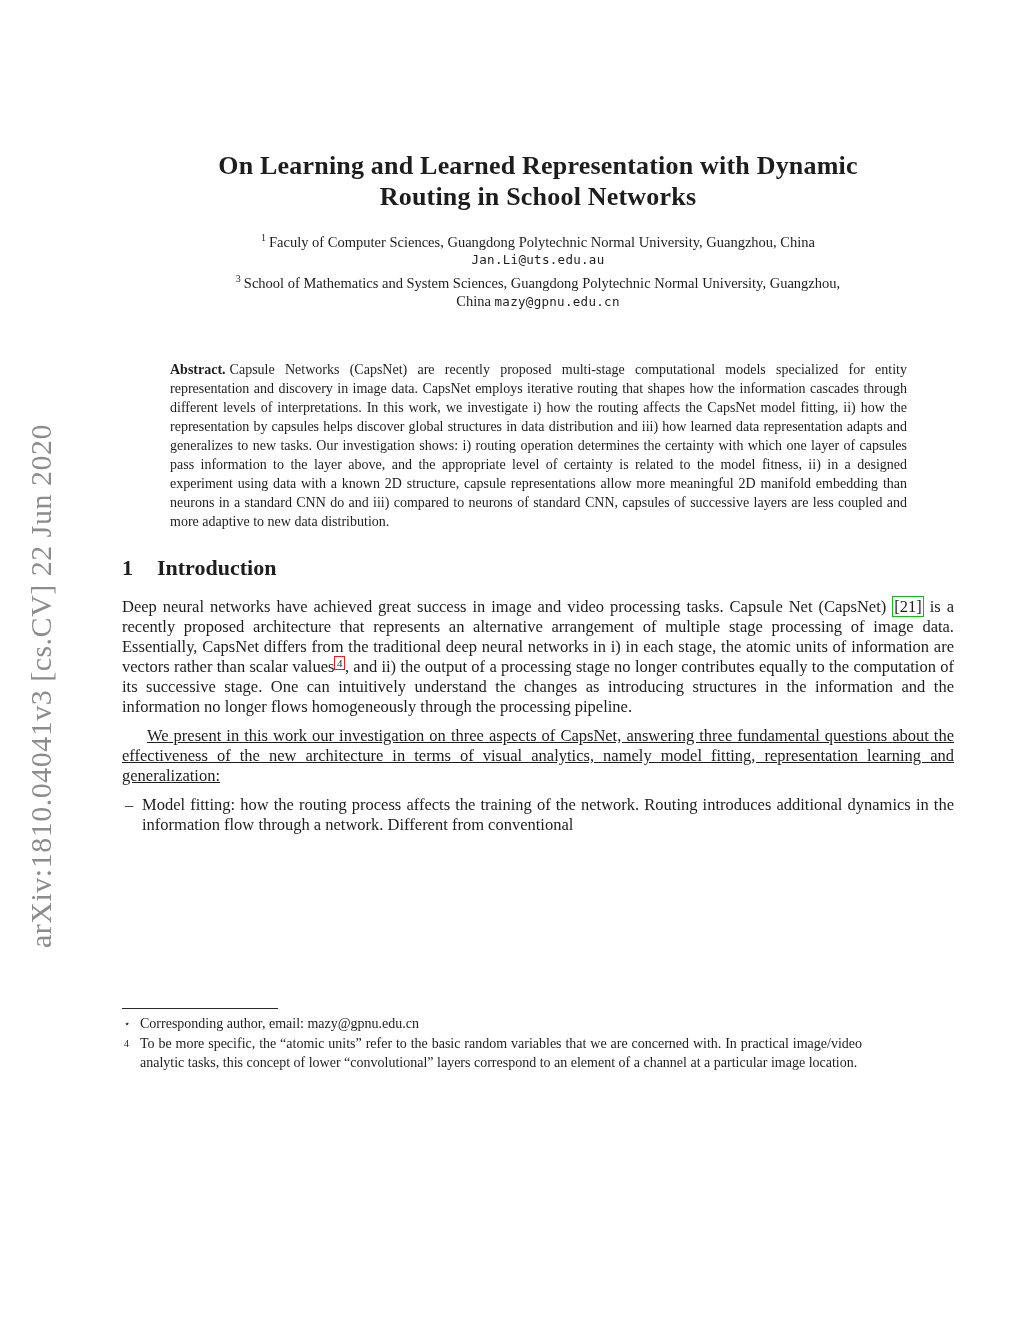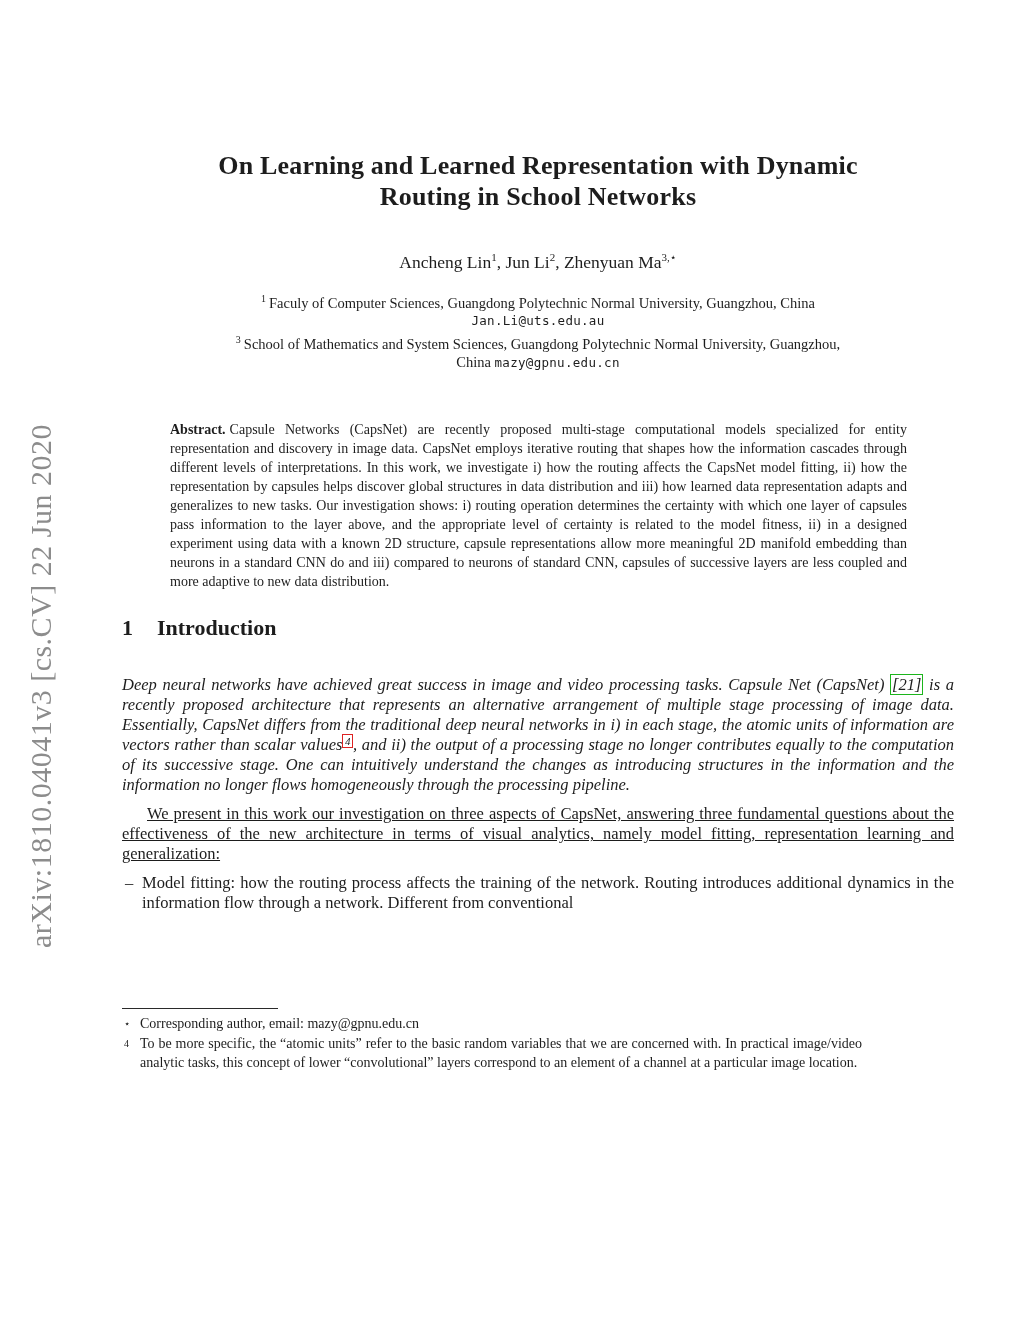--- a/index.html
+++ b/index.html
@@ -74,21 +74,21 @@
     line-height:26px;
     font-weight:bold;
   }
   .sec-num{display:inline-block;min-width:35px;}
   .body-par{
     margin:0;
     font-size:16.5px;
     line-height:20px;
     text-align:justify;
   }
-  .first-par{margin-top:34px;font-style:italic;}
+  .first-par{margin-top:16px;}
   .indent{text-indent:25px;margin-top:9px;text-decoration:underline;}
   .cite{
     border:1.5px solid var(--cite-green);
     padding:0 1px;
     color:inherit;
     text-decoration:none;
     cursor:pointer;
   }
   .fnref{
     display:inline-block;
@@ -145,25 +145,20 @@
 
   <div class="arxiv-stamp">arXiv:1810.04041v3  [cs.CV]  22 Jun 2020</div>
 
   <main class="content">
 
     <h1 class="title">
       <span class="tline">On Learning and Learned Representation with Dynamic</span>
       <span class="tline">Routing in School Networks</span>
     </h1>
 
-    <div class="authors">
-      <span><span>Ancheng Lin</span><sup>1</sup><span>, </span></span>
-      <span><span>Jun Li</span><sup>2</sup><span>, </span></span>
-      <span><span>Zhenyuan Ma</span><sup>3,⋆</sup><span></span></span>
-    </div>
 
     <div class="affiliations">
       <p class="affil"><sup>1</sup><span>Faculy of Computer Sciences, Guangdong Polytechnic Normal University, Guangzhou, China</span></p>
       <p class="email-line mono">Jan.Li@uts.edu.au</p>
       <p class="affil"><sup>3</sup><span>School of Mathematics and System Sciences, Guangdong Polytechnic Normal University, Guangzhou, China</span> <span class="mono">mazy@gpnu.edu.cn</span></p>
     </div>
 
     <section class="abstract">
       <span class="abs-label">Abstract.</span><span>Capsule Networks (CapsNet) are recently proposed multi-stage computational models specialized for entity representation and discovery in image data. CapsNet employs iterative routing that shapes how the information cascades through different levels of interpretations. In this work, we investigate i) how the routing affects the CapsNet model fitting, ii) how the representation by capsules helps discover global structures in data distribution and iii) how learned data representation adapts and generalizes to new tasks. Our investigation shows: i) routing operation determines the certainty with which one layer of capsules pass information to the layer above, and the appropriate level of certainty is related to the model fitness, ii) in a designed experiment using data with a known 2D structure, capsule representations allow more meaningful 2D manifold embedding than neurons in a standard CNN do and iii) compared to neurons of standard CNN, capsules of successive layers are less coupled and more adaptive to new data distribution.</span>
     </section>

